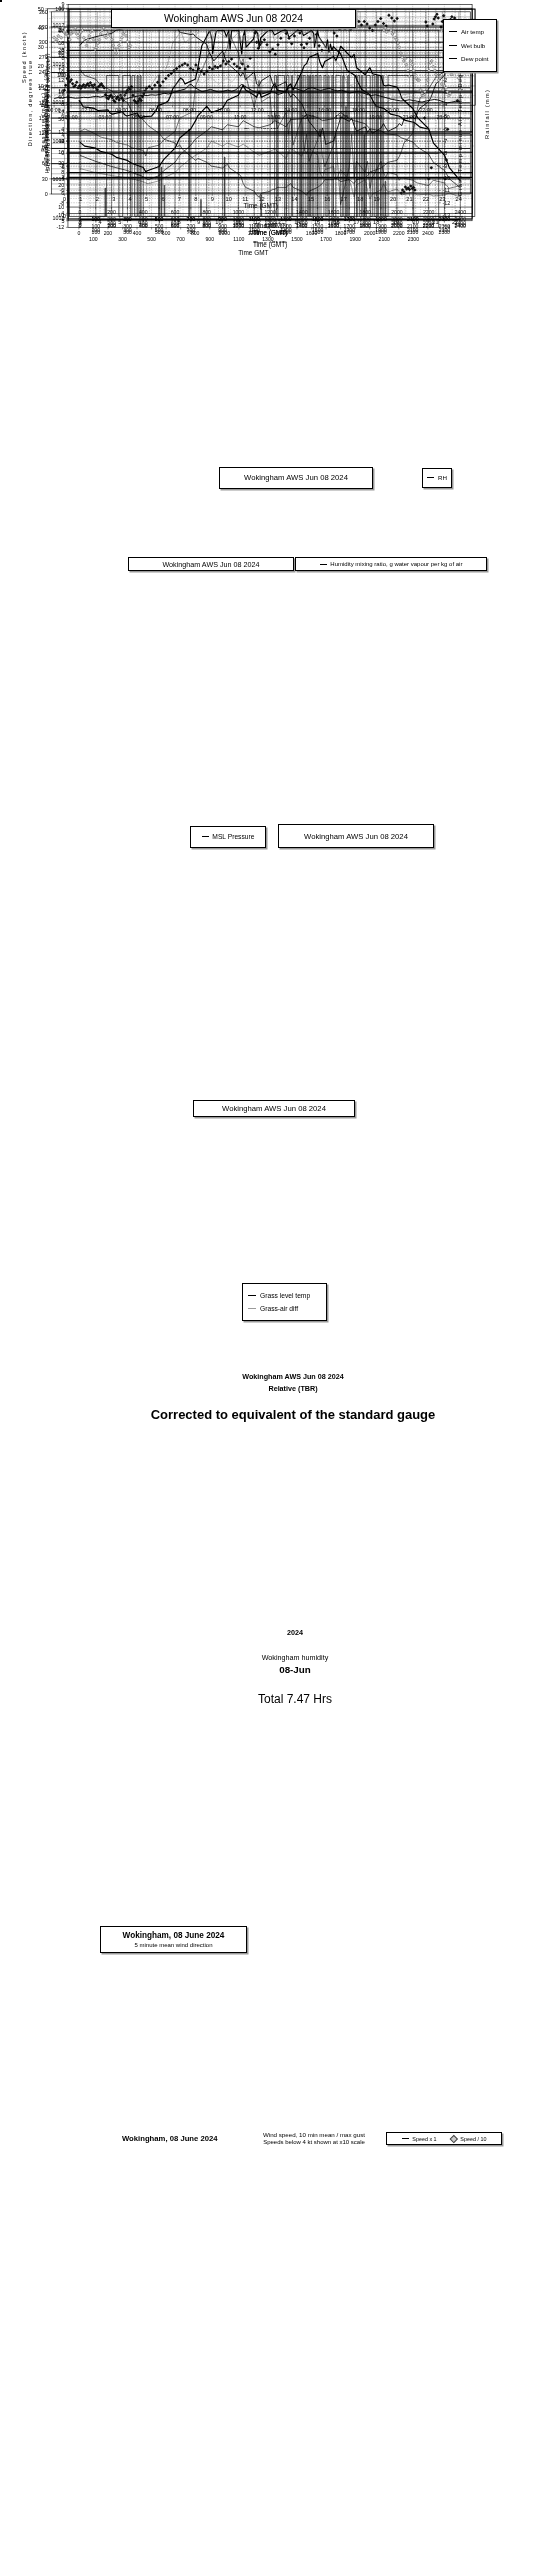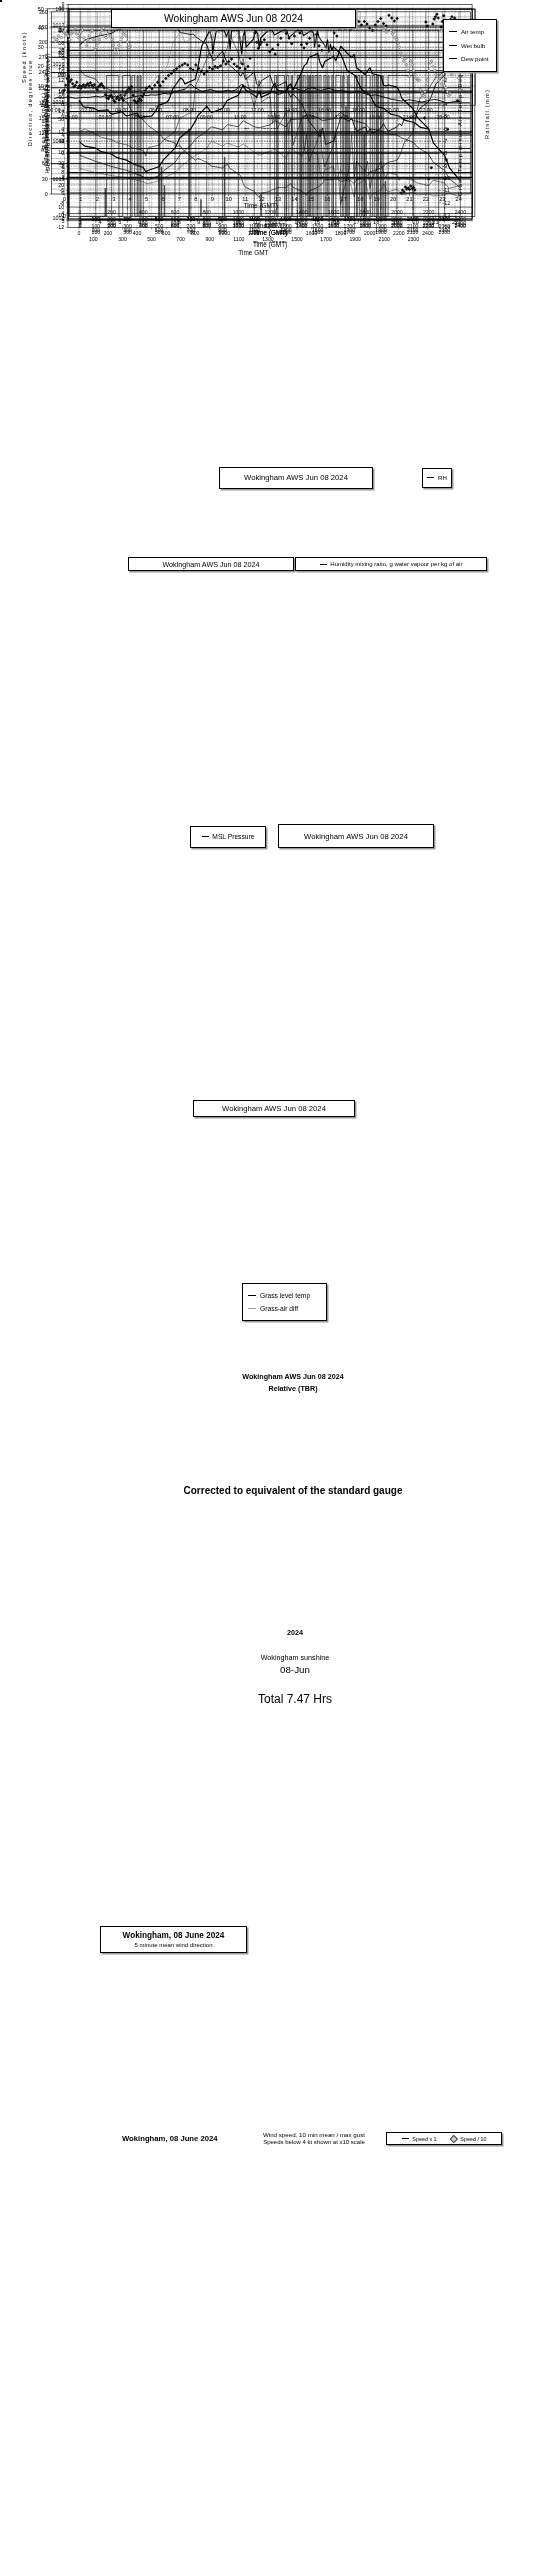--- a/index.html
+++ b/index.html
@@ -25,23 +25,23 @@
   #t2{left:219px;top:467px;width:154px;height:21.6px;font-size:7.7px;}
   #l2{left:422px;top:468px;width:30px;height:19.6px;font-size:6.2px;}
   #t3{left:128px;top:557px;width:166px;height:14.4px;font-size:7.2px;}
   #l3{left:295px;top:557px;width:192px;height:14.4px;font-size:6px;flex-direction:row;justify-content:center;padding:0 2.1px;}
   #l4{left:190px;top:826px;width:76px;height:21.6px;font-size:6.7px;}
   #t4{left:278px;top:824px;width:156px;height:24px;font-size:7.7px;}
   #t5{left:193px;top:1100px;width:162px;height:17px;font-size:7.7px;}
   #l5{left:242px;top:1283px;width:85px;height:38px;font-size:6.7px;}
   #t6a{left:293px;top:1372px;font-size:7.2px;}
   #t6b{left:293px;top:1384px;font-size:7.2px;}
-  #t6c{left:293px;top:1485px;font-size:10px;}
+  #t6c{left:293px;top:1407px;font-size:13px;}
   #t7a{left:295px;top:1653px;font-size:7.2px;font-weight:normal;}
-  #t7b{left:295px;top:1664px;font-size:9.8px;font-weight:normal;}
+  #t7b{left:295px;top:1664px;font-size:9.8px;font-weight:bold;}
   #t7c{left:295px;top:1628px;font-size:7.2px;}
   #t7d{left:295px;top:1692px;font-size:12px;font-weight:normal;}
   #t8{left:100px;top:1926px;width:147px;height:27px;flex-direction:column;gap:1.5px;}
   #t8 .big{font-size:8.2px;font-weight:bold;}
   #t8 .small{font-size:6px;}
   #t9{left:122px;top:2134px;font-size:7.7px;font-weight:bold;}
   #h9a{left:314px;top:2131px;font-size:6.2px;font-weight:normal;}
   #h9b{left:314px;top:2139px;font-size:6px;font-weight:normal;}
   #l9{left:386px;top:2132px;width:116px;height:13px;font-size:5.4px;flex-direction:row;justify-content:space-evenly;align-items:center;padding:0;}
 </style>
@@ -1500,21 +1500,21 @@
     <div class="lrow">
         <span class="sw g2"></span>
         <span>Grass-air diff</span>
       </div>
   </div>
 
   <div id="t6a" class="cline">Wokingham AWS Jun 08 2024</div>
   <div id="t6b" class="cline">Relative (TBR)</div>
   <div id="t6c" class="cline">Corrected to equivalent of the standard gauge</div>
 
-  <div id="t7a" class="cline">Wokingham sunshine</div>
+  <div id="t7a" class="cline">Wokingham humidity</div>
   <div id="t7b" class="cline">08-Jun</div>
   <div id="t7c" class="cline">2024</div>
   <div id="t7d" class="cline">Total 7.47 Hrs</div>
 
   <div id="t8" class="tbox">
     <span class="big">Wokingham,  08 June 2024</span>
     <span class="small">5 minute mean wind direction</span>
   </div>
 
   <div id="t9" class="atext">Wokingham,  08 June 2024</div>

